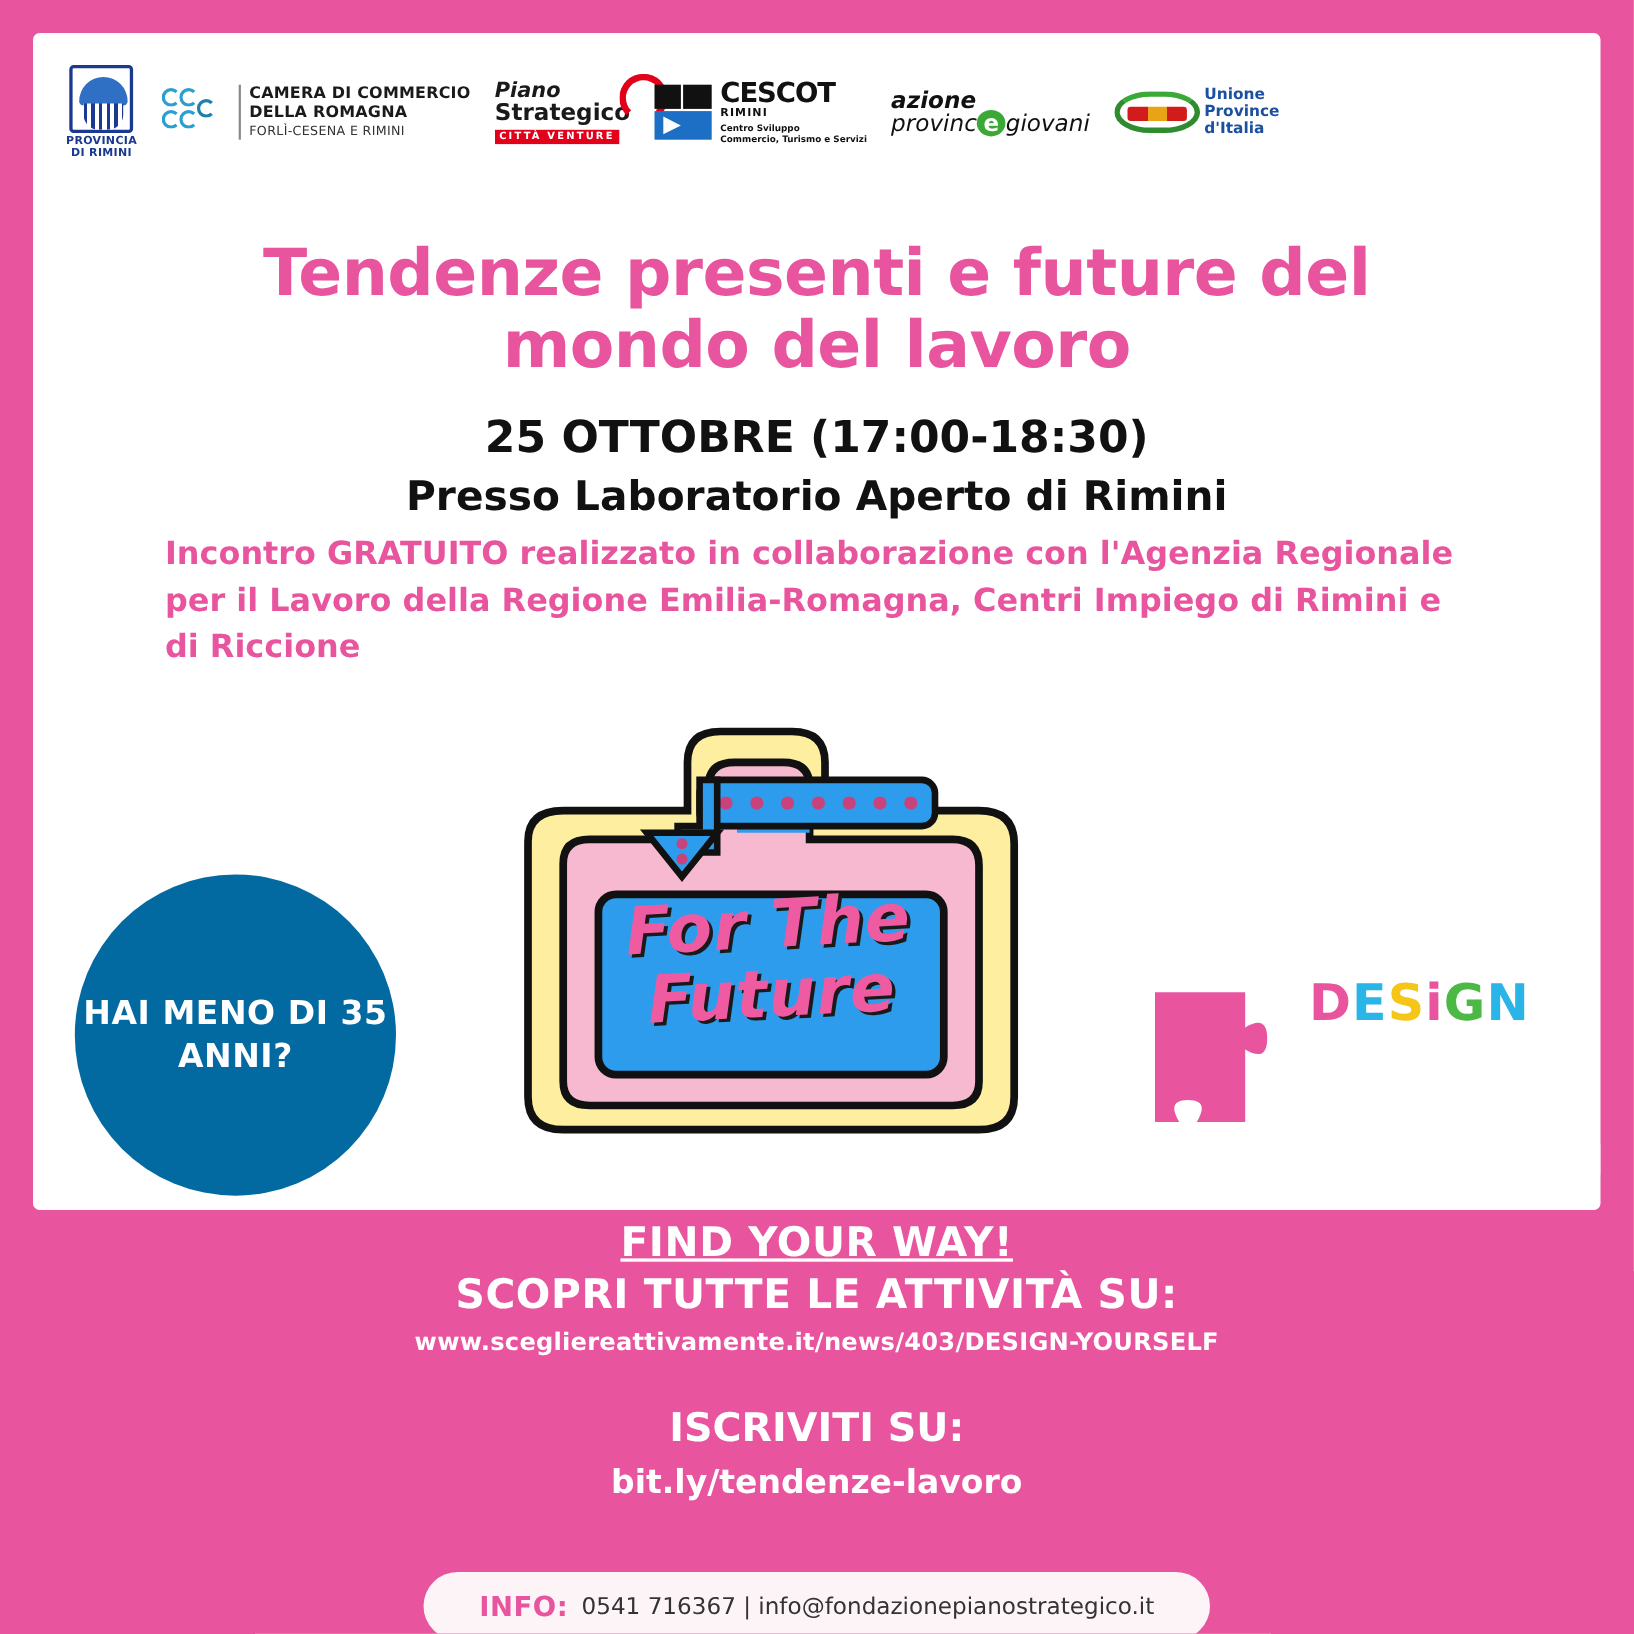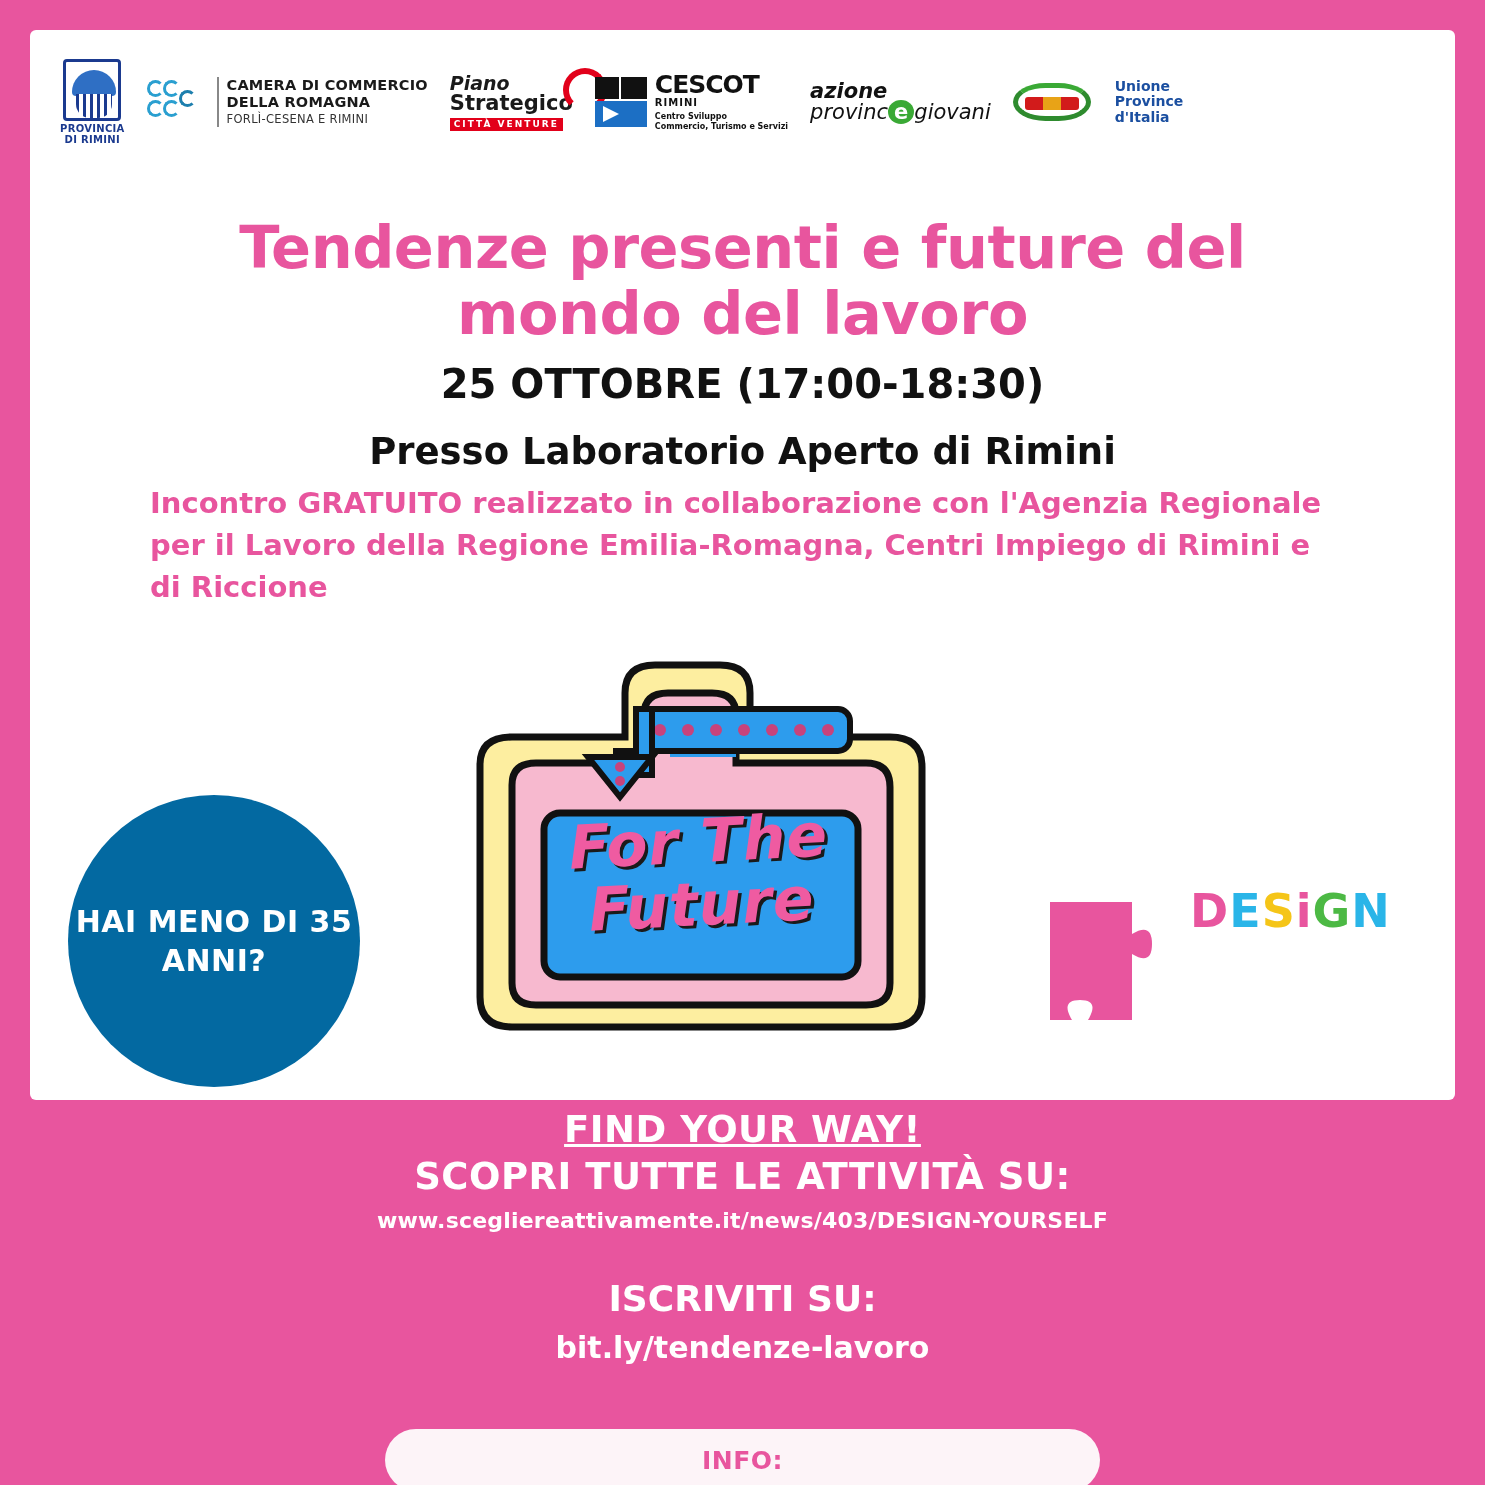--- a/index.html
+++ b/index.html
@@ -123,21 +123,21 @@
   .cescot-txt .c3 { font-size: 8px; font-weight: bold; color: #111; margin-top: 4px; line-height: 1.25;}
 
   .logo-azione { line-height: 1; }
   .az1 { font-size: 21px; color: #111; font-style: italic; font-weight: bold;}
   .az2 { font-size: 21px; color: #111; font-style: italic; }
   .az2 b.green {
     color: #ffffff; background: #3aa935; border-radius: 50%;
     padding: 0 6px; font-style: normal;
   }
 
-  .logo-unione { gap: 24px; justify-content: center; }
+  .logo-unione { gap: 4px; justify-content: center; }
   .unione-emblem {
     width: 78px; height: 50px; position: relative;
   }
   .unione-emblem .wreath {
     position: absolute; left: 0; top: 6px; width: 78px; height: 38px;
     border: 5px solid #2e8b2e; border-radius: 50%/60%;
     border-top-color: #3aa935;
   }
   .unione-emblem .band {
     position: absolute; left: 12px; top: 20px; width: 54px; height: 13px;
@@ -164,21 +164,21 @@
   .pres-txt .t2 { font-size: 5.5px; color: #23304a; letter-spacing: .2px; margin-top: 2px;}
 
   
   .title {
     position: absolute; left: 120px; top: 215px; width: 1245px;
     text-align: center;
     font-size: 59px; font-weight: bold; color: #e8559e;
     line-height: 1.12; letter-spacing: -.5px;
   }
   .date {
-    position: absolute; left: 120px; top: 361px; width: 1245px;
+    position: absolute; left: 120px; top: 375px; width: 1245px;
     text-align: center;
     font-size: 40px; font-weight: bold; color: #111;
   }
   .venue {
     position: absolute; left: 120px; top: 430px; width: 1245px;
     text-align: center;
     font-size: 37px; font-weight: bold; color: #111;
   }
   .subtitle {
     position: absolute; left: 150px; top: 482px; width: 1185px;
@@ -432,15 +432,16 @@
   </div>
 
   <div class="findway">FIND YOUR WAY!</div>
   <div class="scopri">SCOPRI TUTTE LE ATTIVITÀ SU:</div>
   <div class="url">www.scegliereattivamente.it/news/403/DESIGN-YOURSELF</div>
   <div class="iscriviti">ISCRIVITI SU:</div>
   <div class="bitly">bit.ly/tendenze-lavoro</div>
 
   <div class="info-pill">
     <span class="lbl">INFO:</span>
+    <span class="val">0541 716367 | info@fondazionepianostrategico.it</span>
   </div>
 
 </div>
 
 </body></html>

